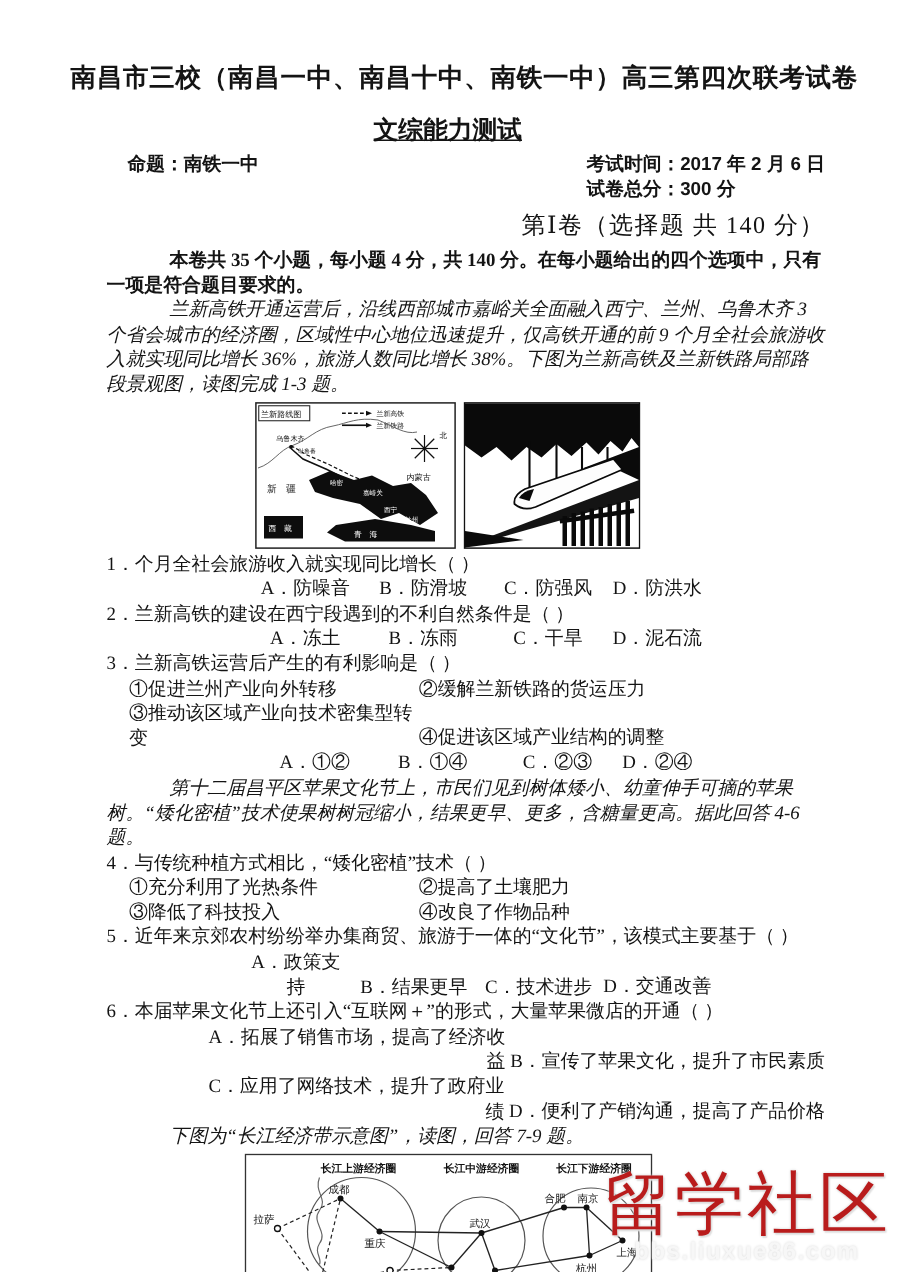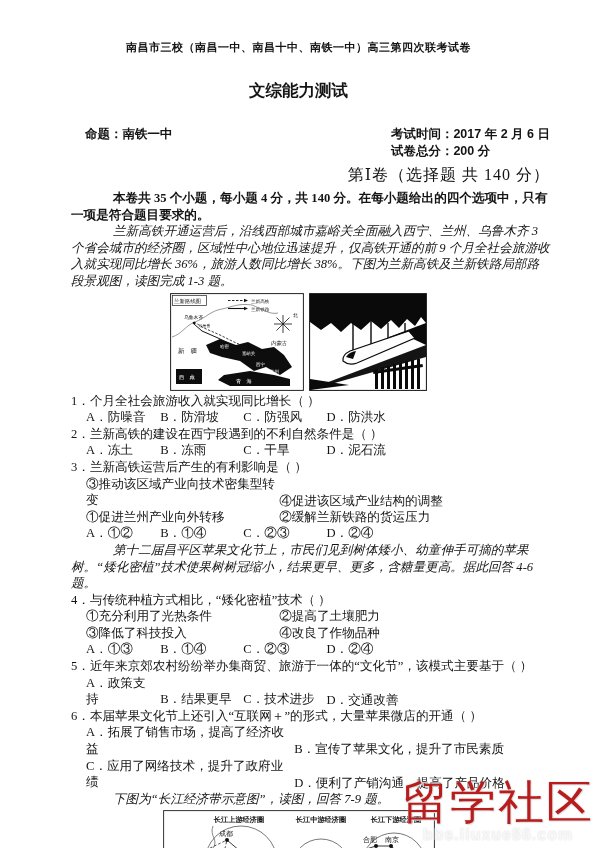--- a/index.html
+++ b/index.html
@@ -4,42 +4,42 @@
 <style>
   * { box-sizing: border-box; }
   html,body { margin:0; padding:0; background:#ffffff; }
   .page {
     width:600px; height:848px; background:#fff; position:relative; overflow:hidden;
     font-family:"Liberation Serif","DejaVu Serif",serif; color:#141414;
   }
   .content { padding:40px 50px 0 47px; }
   .doc-title {
     text-align:center; font-family:"Liberation Sans","DejaVu Sans",sans-serif;
-    font-weight:bold; font-size:11px; letter-spacing:.5px; white-space:nowrap;
+    font-weight:bold; font-size:17px; letter-spacing:.5px; white-space:nowrap;
   }
   .doc-subtitle {
     text-align:center; font-family:"Liberation Sans","DejaVu Sans",sans-serif;
-    font-weight:bold; font-size:16.5px; margin-top:25px;
+    font-weight:bold; font-size:16.5px; margin-top:13px;text-decoration:underline;
   }
   .meta-row {
-    display:flex; justify-content:space-between; margin-top:24px; padding-left:38px;
+    display:flex; justify-content:space-between; margin-top:3px; padding-left:38px;
     font-family:"Liberation Sans","DejaVu Sans",sans-serif; font-weight:bold; font-size:12.5px;
   }
   .meta-right div { line-height:17px; }
   .section-title { text-align:right; font-size:16px; margin-top:5px; letter-spacing:1px; }
   .bodytext { font-size:12.6px; line-height:16.6px;margin-left:24px; }
   .intro { font-weight:bold; text-indent:42px; margin-top:4px; }
   .passage { font-style:italic; text-indent:42px; }
-  .optrow { padding-left:15px; }
+  .optrow { padding-left:15px;text-align:center; }
   .optrow .c1 { display:inline-block; width:71px; }
   .optrow .c2 { display:inline-block; width:80px; }
   .optrow .c3 { display:inline-block; width:80px; }
   .subrow { padding-left:15px; }
   .subrow .s1 { display:inline-block; width:190px; }
-  .optrow2 { padding-left:15px; }
+  .optrow2 { padding-left:15px;text-align:right; }
   .optrow2 .w { display:inline-block; width:205px; }
   .figures { display:flex; justify-content:center; gap:5px; margin:3px 0 2px; }
   .figures svg { display:block; }
   .diagram-wrap { display:flex; justify-content:center; margin-top:3px; }
   .watermark {
     position:absolute; right:6px; bottom:4px; text-align:center;
     font-family:"Liberation Sans","DejaVu Sans",sans-serif; pointer-events:none;
   }
   .watermark .w1 {
     font-size:46px; font-weight:normal; letter-spacing:2px; line-height:48px;
@@ -57,21 +57,21 @@
 <div class="page">
   <div class="content">
 
     <div class="doc-title">南昌市三校（南昌一中、南昌十中、南铁一中）高三第四次联考试卷</div>
     <div class="doc-subtitle">文综能力测试</div>
 
     <div class="meta-row">
       <div class="meta-left">命题：南铁一中</div>
       <div class="meta-right">
         <div>考试时间：2017 年 2 月 6 日</div>
-        <div>试卷总分：200 分</div>
+        <div>试卷总分：300 分</div>
       </div>
     </div>
 
     <div class="section-title">第Ⅰ卷（选择题  共 140 分）</div>
 
     <div class="bodytext intro">本卷共 35 个小题，每小题 4 分，共 140 分。在每小题给出的四个选项中，只有一项是符合题目要求的。</div>
 
     <div class="bodytext passage">兰新高铁开通运营后，沿线西部城市嘉峪关全面融入西宁、兰州、乌鲁木齐 3 个省会城市的经济圈，区域性中心地位迅速提升，仅高铁开通的前 9 个月全社会旅游收入就实现同比增长 36%，旅游人数同比增长 38%。下图为兰新高铁及兰新铁路局部路段景观图，读图完成 1-3 题。</div>
 
     <div class="figures">
@@ -167,52 +167,46 @@
         <span class="c1">A．冻土</span>
         <span class="c2">B．冻雨</span>
         <span class="c3">C．干旱</span>
         <span>D．泥石流</span>
       </div>
     </div>
 
     <div class="bodytext q">
       <div><span>3．</span><span>兰新高铁运营后产生的有利影响是（        ）</span></div>
       <div class="subrow">
+        <span class="s1">①促进兰州产业向外转移</span>
+        <span>②缓解兰新铁路的货运压力</span>
+      </div>
+      <div class="subrow">
         <span class="s1">③推动该区域产业向技术密集型转变</span>
         <span>④促进该区域产业结构的调整</span>
-      </div>
-      <div class="subrow">
-        <span class="s1">①促进兰州产业向外转移</span>
-        <span>②缓解兰新铁路的货运压力</span>
       </div>
       <div class="optrow">
         <span class="c1">A．①②</span>
         <span class="c2">B．①④</span>
         <span class="c3">C．②③</span>
         <span>D．②④</span>
       </div>
     </div>
 
     <div class="bodytext passage">第十二届昌平区苹果文化节上，市民们见到树体矮小、幼童伸手可摘的苹果树。“矮化密植”技术使果树树冠缩小，结果更早、更多，含糖量更高。据此回答 4-6 题。</div>
 
     <div class="bodytext q">
       <div><span>4．</span><span>与传统种植方式相比，“矮化密植”技术（        ）</span></div>
       <div class="subrow">
         <span class="s1">①充分利用了光热条件</span>
         <span>②提高了土壤肥力</span>
       </div>
       <div class="subrow">
         <span class="s1">③降低了科技投入</span>
         <span>④改良了作物品种</span>
-      </div>
-      <div class="optrow">
-        <span class="c1">A．①③</span>
-        <span class="c2">B．①④</span>
-        <span class="c3">C．②③</span>
-        <span>D．②④</span>
       </div>
     </div>
 
     <div class="bodytext q">
       <div><span>5．</span><span>近年来京郊农村纷纷举办集商贸、旅游于一体的“文化节”，该模式主要基于（        ）</span></div>
       <div class="optrow">
         <span class="c1">A．政策支持</span>
         <span class="c2">B．结果更早</span>
         <span class="c3">C．技术进步</span>
         <span>D．交通改善</span>

